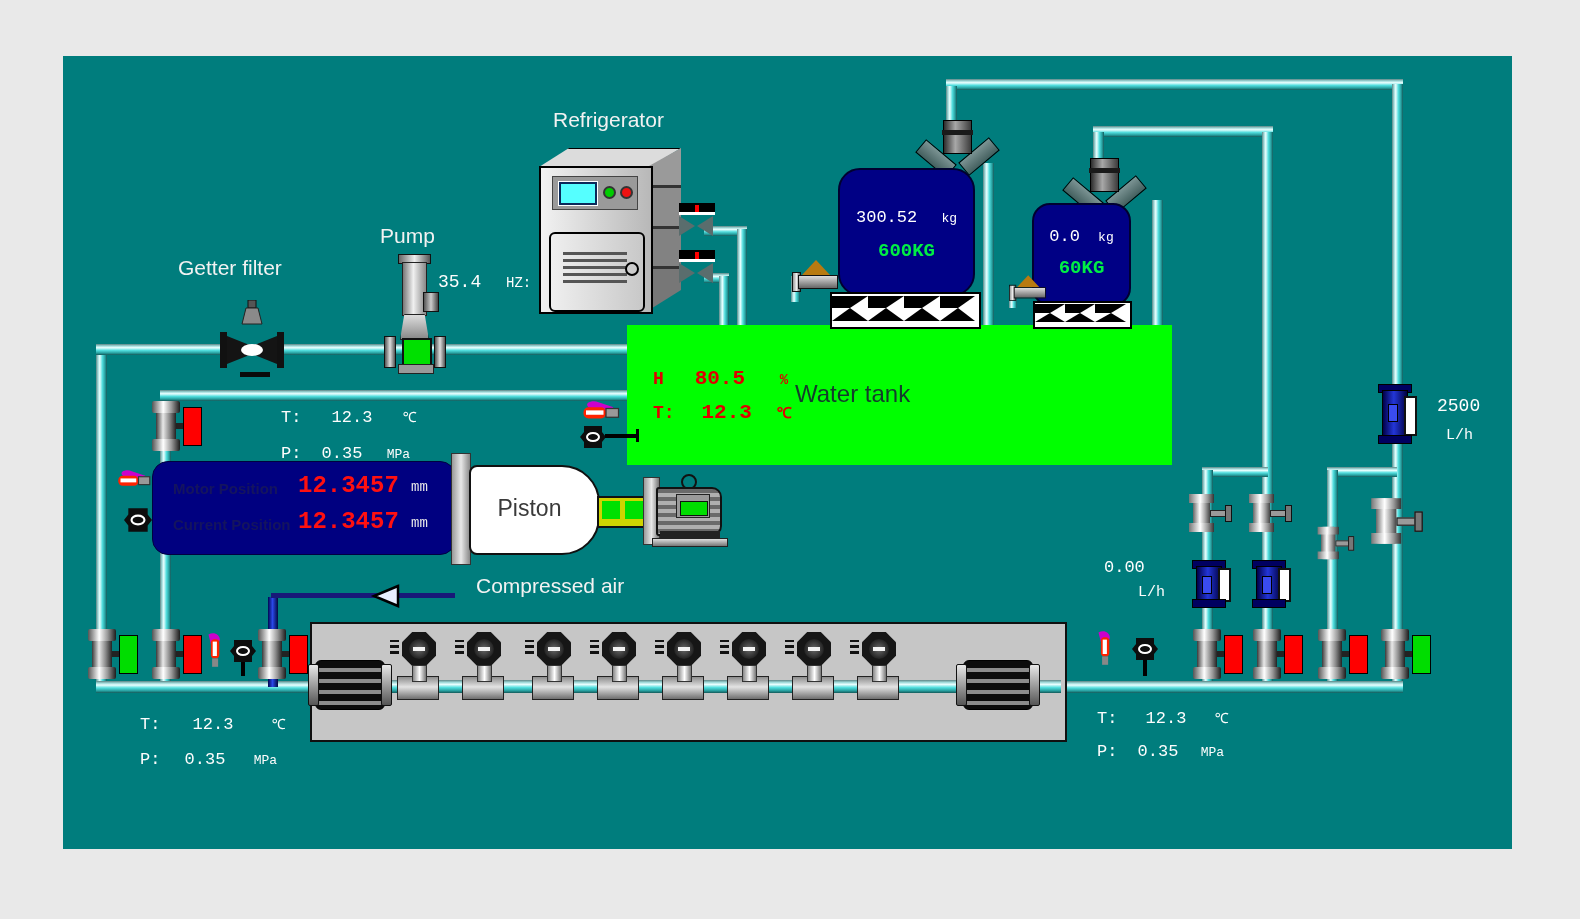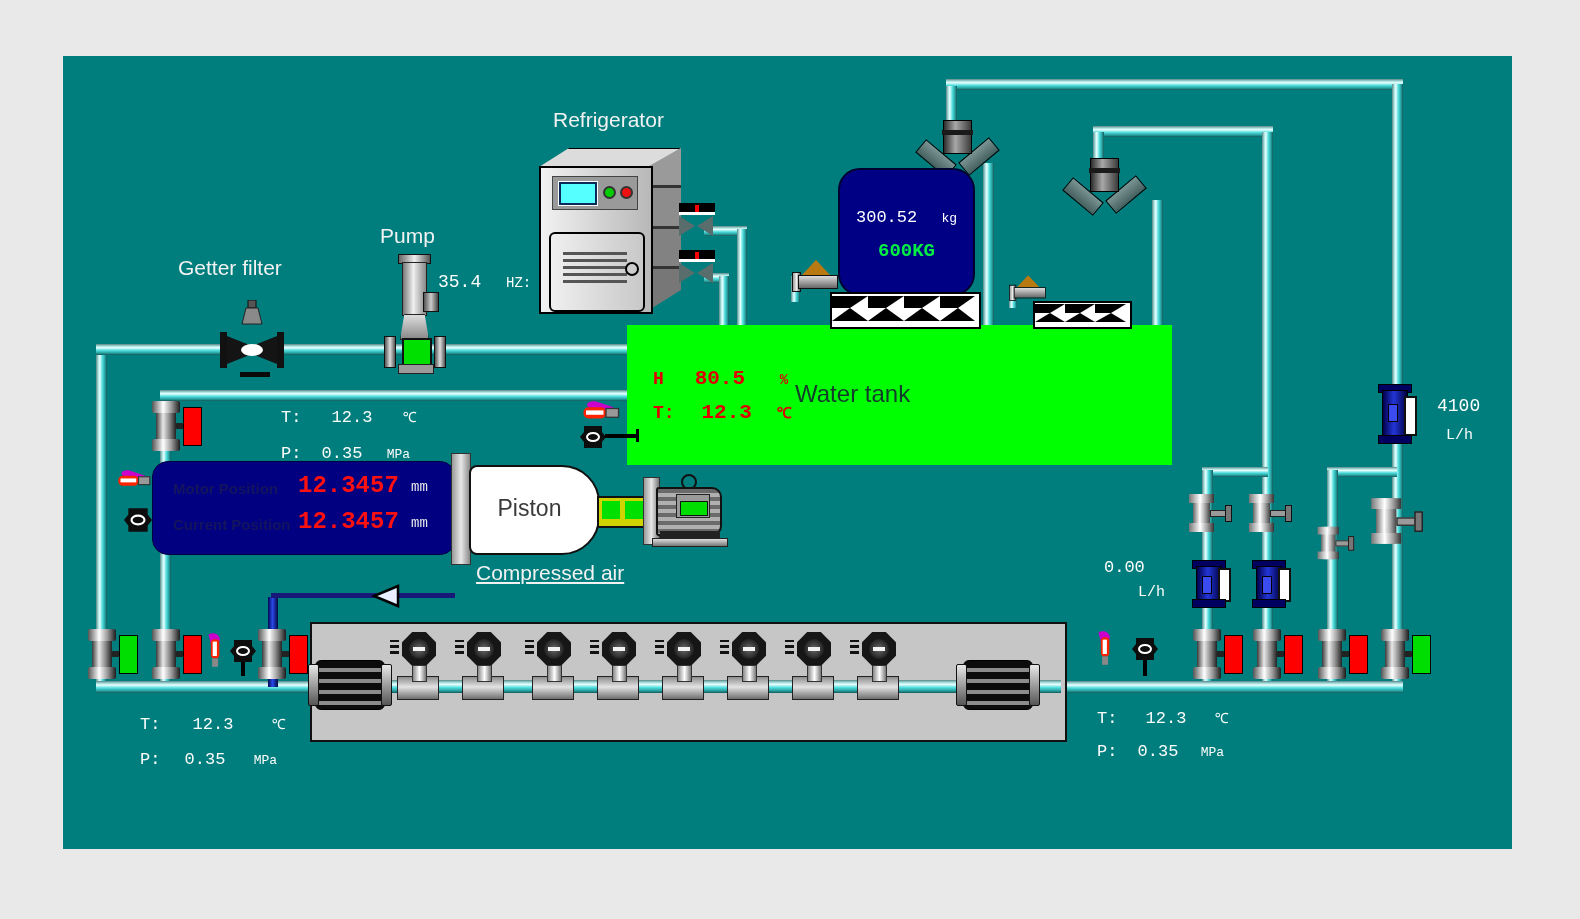--- a/index.html
+++ b/index.html
@@ -268,20 +268,27 @@
         <polygon points="90,14 108,27 72,27" fill="#000"></polygon>
         <polygon points="126,14 143,27 108,27" fill="#000"></polygon>
     </svg>
   </div>
   <div class="hvalve" style="left:796px;top:260px;">
       <div class="fl"></div>
       <div class="cone"></div>
       <div class="bod"></div>
     </div>
 
+  <div class="abs" style="left:1032px;top:203px;width:95px;height:99px;background:#000085;border:2px solid #000030;border-radius:18px;">
+    <div class="t mono" style="left:0;right:0;top:22px;text-align:center;color:#fff;font-size:17px;">
+      <span>0.0</span>
+      <span style="margin-left:8px;font-size:13px;">kg</span>
+    </div>
+    <div class="t mono" style="left:0;right:0;top:52px;text-align:center;color:#00ee44;font-size:19px;font-weight:bold;">60KG</div>
+  </div>
   <div class="zigbase" style="left:1033px;top:301px;width:95px;height:24px;">
     <svg width="91" height="20" viewBox="0 0 91 20">
       <polygon points="0,1 30,1 15,10 0,10" fill="#000"></polygon>
         <polygon points="30,1 60,1 45,10 30,10" fill="#000"></polygon>
         <polygon points="60,1 91,1 76,10 60,10" fill="#000"></polygon>
       <polygon points="15,10 30,19 0,19" fill="#000"></polygon>
         <polygon points="45,10 60,19 30,19" fill="#000"></polygon>
         <polygon points="76,10 91,19 60,19" fill="#000"></polygon>
     </svg>
   </div>
@@ -351,21 +358,21 @@
   </svg>
   <div class="abs" style="left:605px;top:434px;width:33px;height:4px;background:#000;"></div>
   <div class="abs" style="left:636px;top:429px;width:3px;height:13px;background:#000;"></div>
 
   <div class="vset" style="left:156px;top:402px;">
     <div class="gvalve"></div>
       <div class="hstem"></div>
       <div class="tag red"></div>
   </div>
 
-  <div class="t lbl" style="left:476px;top:561px;text-decoration:underline;">Compressed air</div>
+  <div class="t lbl" style="left:476px;top:574px;">Compressed air</div>
 
   <div class="vset" style="left:92px;top:630px;">
     <div class="gvalve"></div>
       <div class="hstem"></div>
       <div class="tag green"></div>
   </div>
   <div class="vset" style="left:156px;top:630px;">
     <div class="gvalve"></div>
       <div class="hstem"></div>
       <div class="tag red"></div>
@@ -455,21 +462,21 @@
       <div class="cap capb"></div>
     </div>
   <div class="fm" style="left:1380px;top:384px;height:60px;">
       <div class="cap capt"></div>
       <div class="bod" style="height:48px;"></div>
       <div class="win" style="top:20px;"></div>
       <div class="tab" style="top:12px;height:36px;"></div>
       <div class="cap capb"></div>
     </div>
 
-  <div class="t mono white" style="left:1437px;top:396px;font-size:18px;">4100</div>
+  <div class="t mono white" style="left:1437px;top:396px;font-size:18px;">2500</div>
   <div class="t mono white" style="left:1446px;top:427px;font-size:15px;">L/h</div>
   <div class="t mono white" style="left:1104px;top:558px;font-size:17px;">0.00</div>
   <div class="t mono white" style="left:1138px;top:584px;font-size:15px;">L/h</div>
 
   <div class="t mono white" style="left:140px;top:714px;font-size:17px;">
     <span>T:</span>
     <span style="margin-left:22px;">12.3</span>
     <span style="margin-left:28px;font-size:14px;">℃</span>
   </div>
   <div class="t mono white" style="left:140px;top:750px;font-size:17px;">

